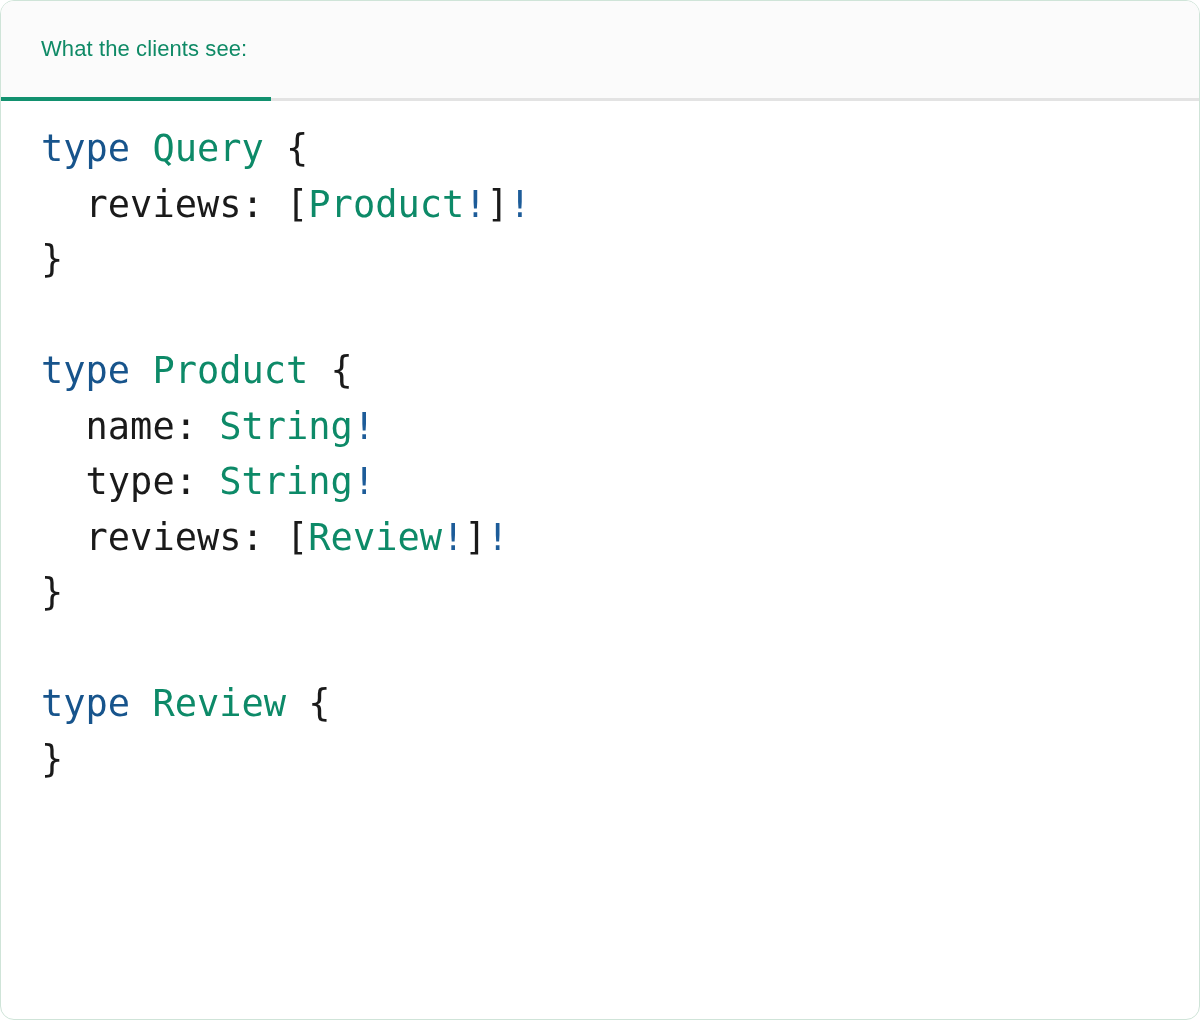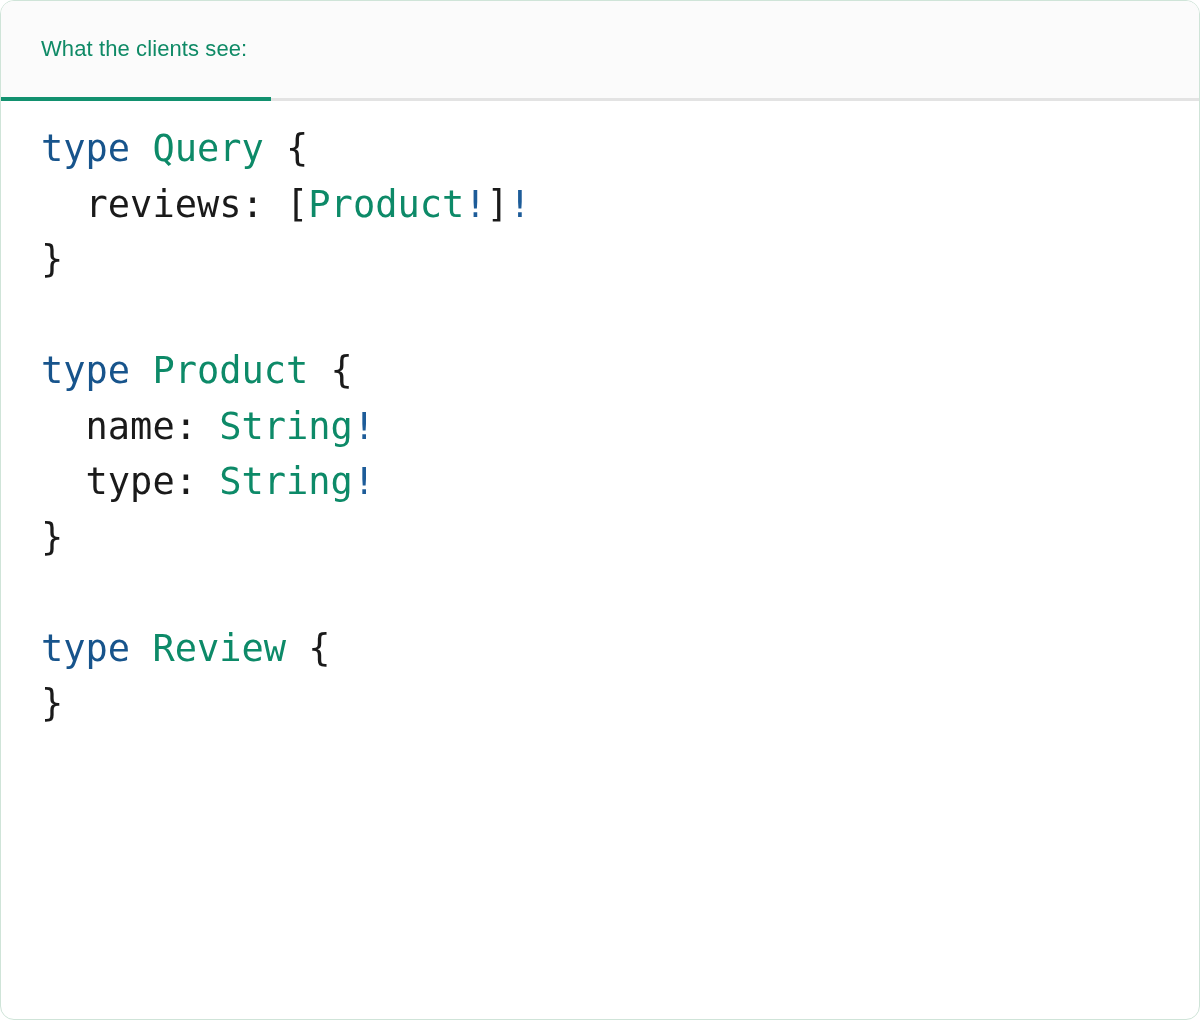--- a/index.html
+++ b/index.html
@@ -94,19 +94,20 @@
   </div>
 
   <div class="code-area">
     <pre class="code-block"><code id="code-root"><span class="code-line"><span class="tok-keyword">type</span><span class="tok-plain"> </span><span class="tok-type">Query</span><span class="tok-plain"> </span><span class="tok-punct">{</span>
 </span><span class="code-line"><span class="tok-plain">  </span><span class="tok-field">reviews</span><span class="tok-punct">: </span><span class="tok-punct">[</span><span class="tok-type">Product</span><span class="tok-bang">!</span><span class="tok-punct">]</span><span class="tok-bang">!</span>
 </span><span class="code-line"><span class="tok-punct">}</span>
 </span><span class="code-line">
 </span><span class="code-line"><span class="tok-keyword">type</span><span class="tok-plain"> </span><span class="tok-type">Product</span><span class="tok-plain"> </span><span class="tok-punct">{</span>
 </span><span class="code-line"><span class="tok-plain">  </span><span class="tok-field">name</span><span class="tok-punct">: </span><span class="tok-type">String</span><span class="tok-bang">!</span>
 </span><span class="code-line"><span class="tok-plain">  </span><span class="tok-field">type</span><span class="tok-punct">: </span><span class="tok-type">String</span><span class="tok-bang">!</span>
+</span><span class="code-line"><span class="tok-plain">  </span><span class="tok-field">reviews</span><span class="tok-punct">: </span><span class="tok-punct">[</span><span class="tok-type">Review</span><span class="tok-bang">!</span><span class="tok-punct">]</span><span class="tok-bang">!</span>
 </span><span class="code-line"><span class="tok-punct">}</span>
 </span><span class="code-line">
 </span><span class="code-line"><span class="tok-keyword">type</span><span class="tok-plain"> </span><span class="tok-type">Review</span><span class="tok-plain"> </span><span class="tok-punct">{</span>
 </span><span class="code-line"><span class="tok-punct">}</span></span></code></pre>
   </div>
 
 </div>
 
 </body></html>

